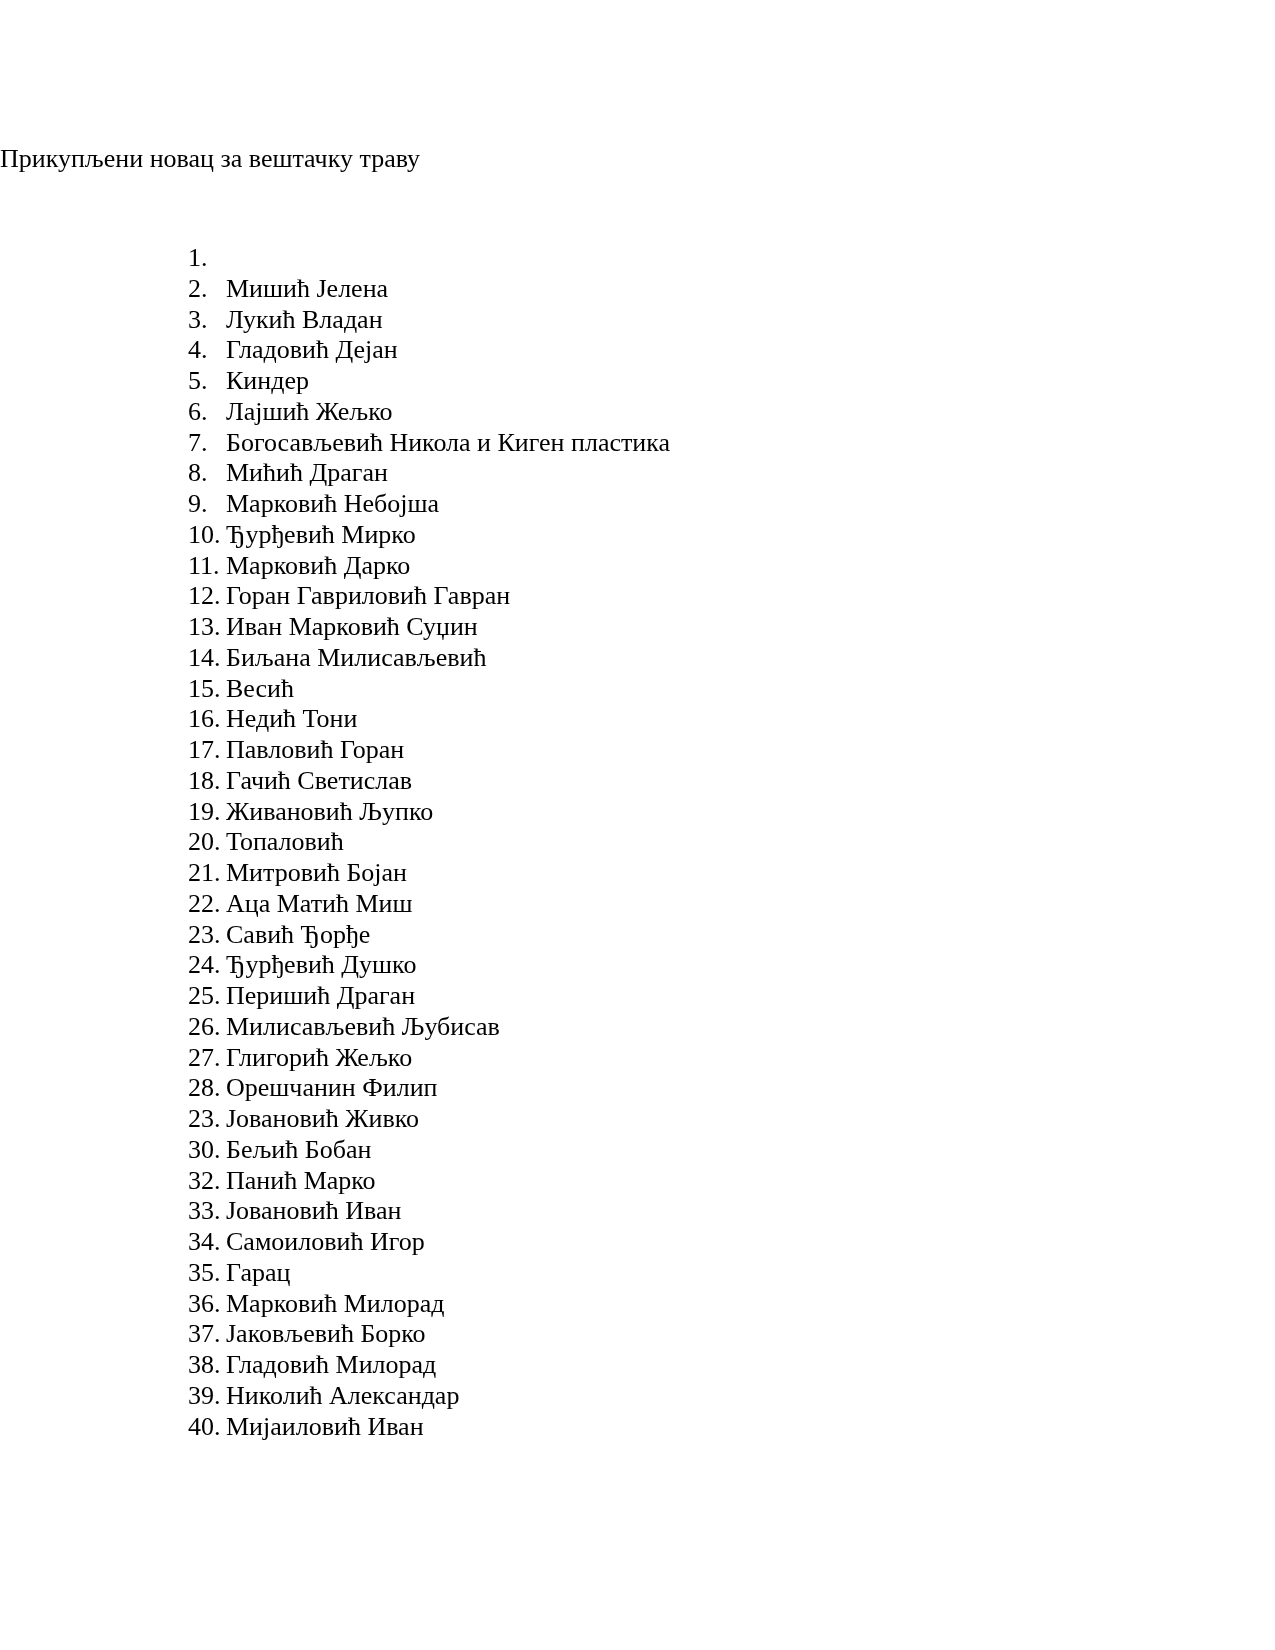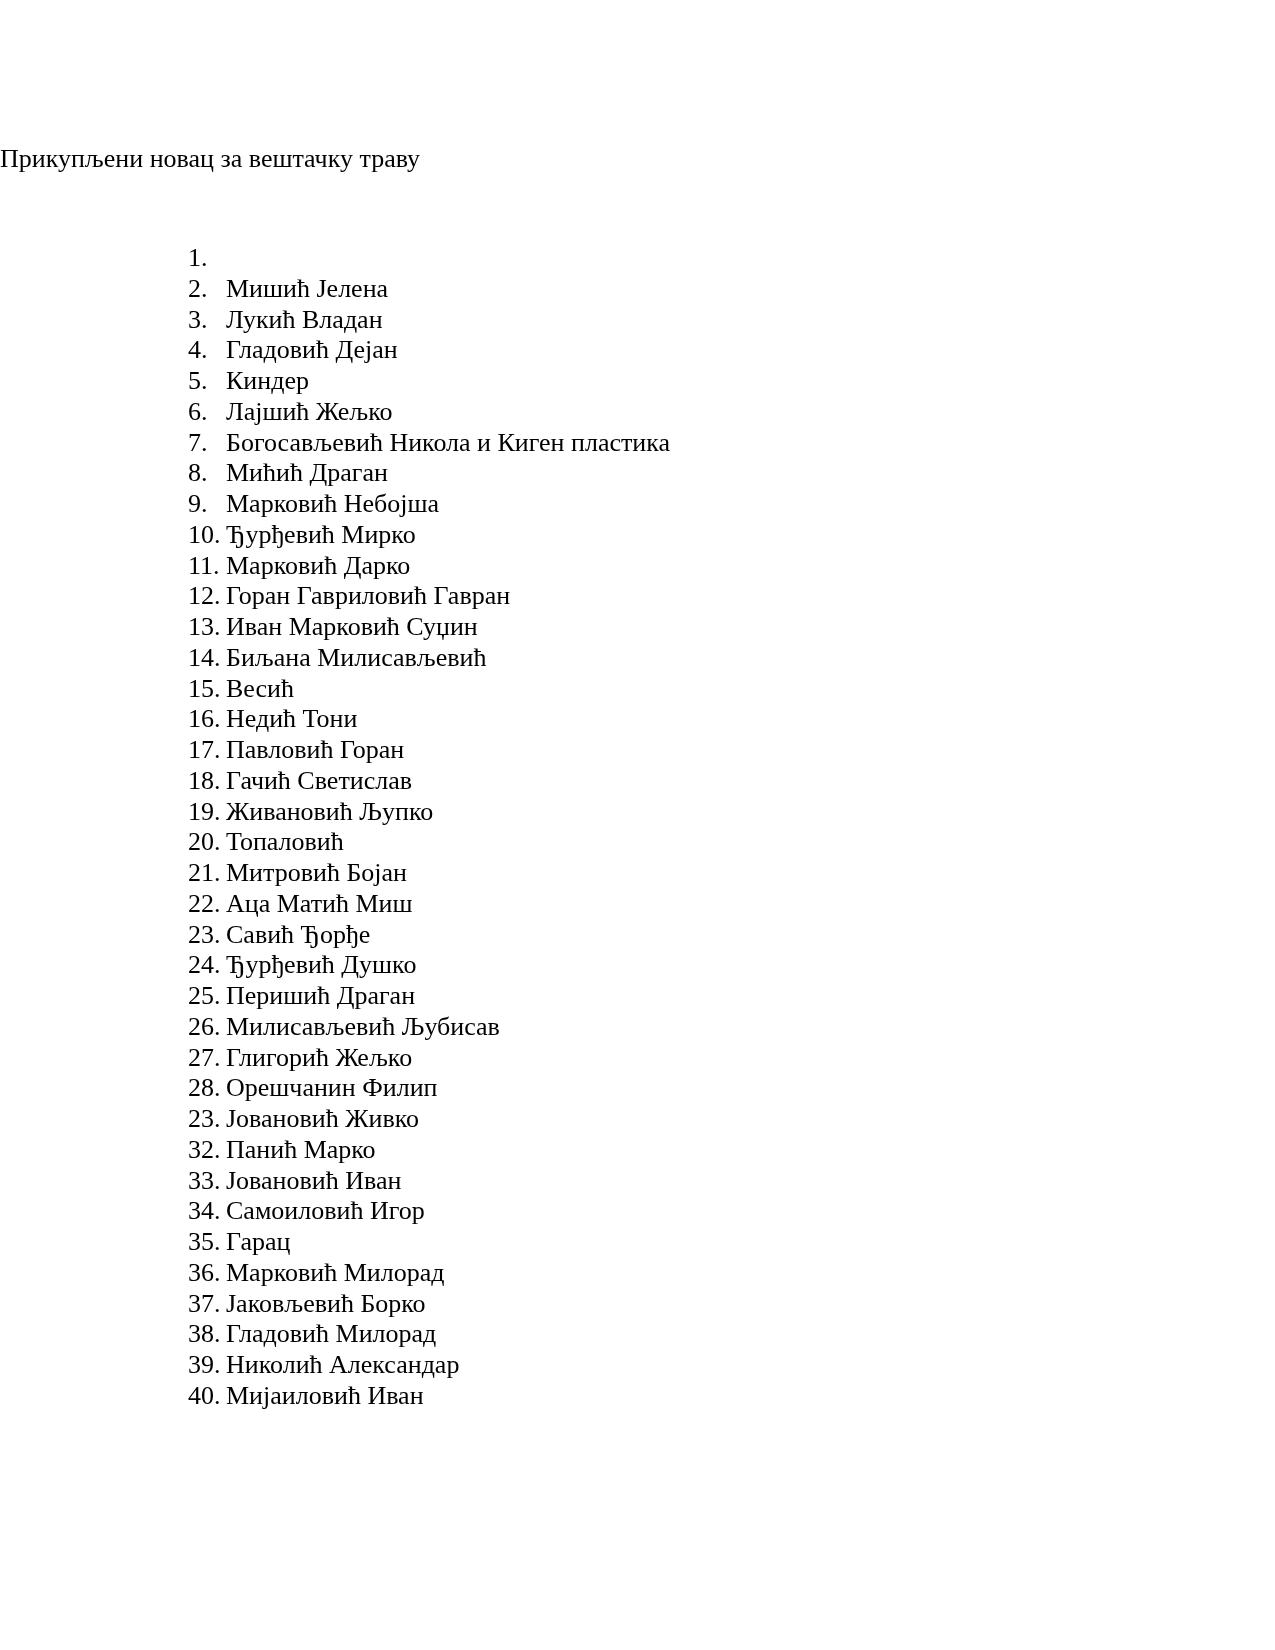--- a/index.html
+++ b/index.html
@@ -194,20 +194,24 @@
       <div class="list-row">
         <span class="list-num">28.</span>
         <span class="list-name">Орешчанин Филип</span>
       </div>
 
       <div class="list-row">
         <span class="list-num">23.</span>
         <span class="list-name">Јовановић Живко</span>
       </div>
 
+      <div class="list-row">
+        <span class="list-num">30.</span>
+        <span class="list-name">Бељић Бобан</span>
+      </div>
 
 
       <div class="list-row">
         <span class="list-num">32.</span>
         <span class="list-name">Панић Марко</span>
       </div>
 
       <div class="list-row">
         <span class="list-num">33.</span>
         <span class="list-name">Јовановић Иван</span>

